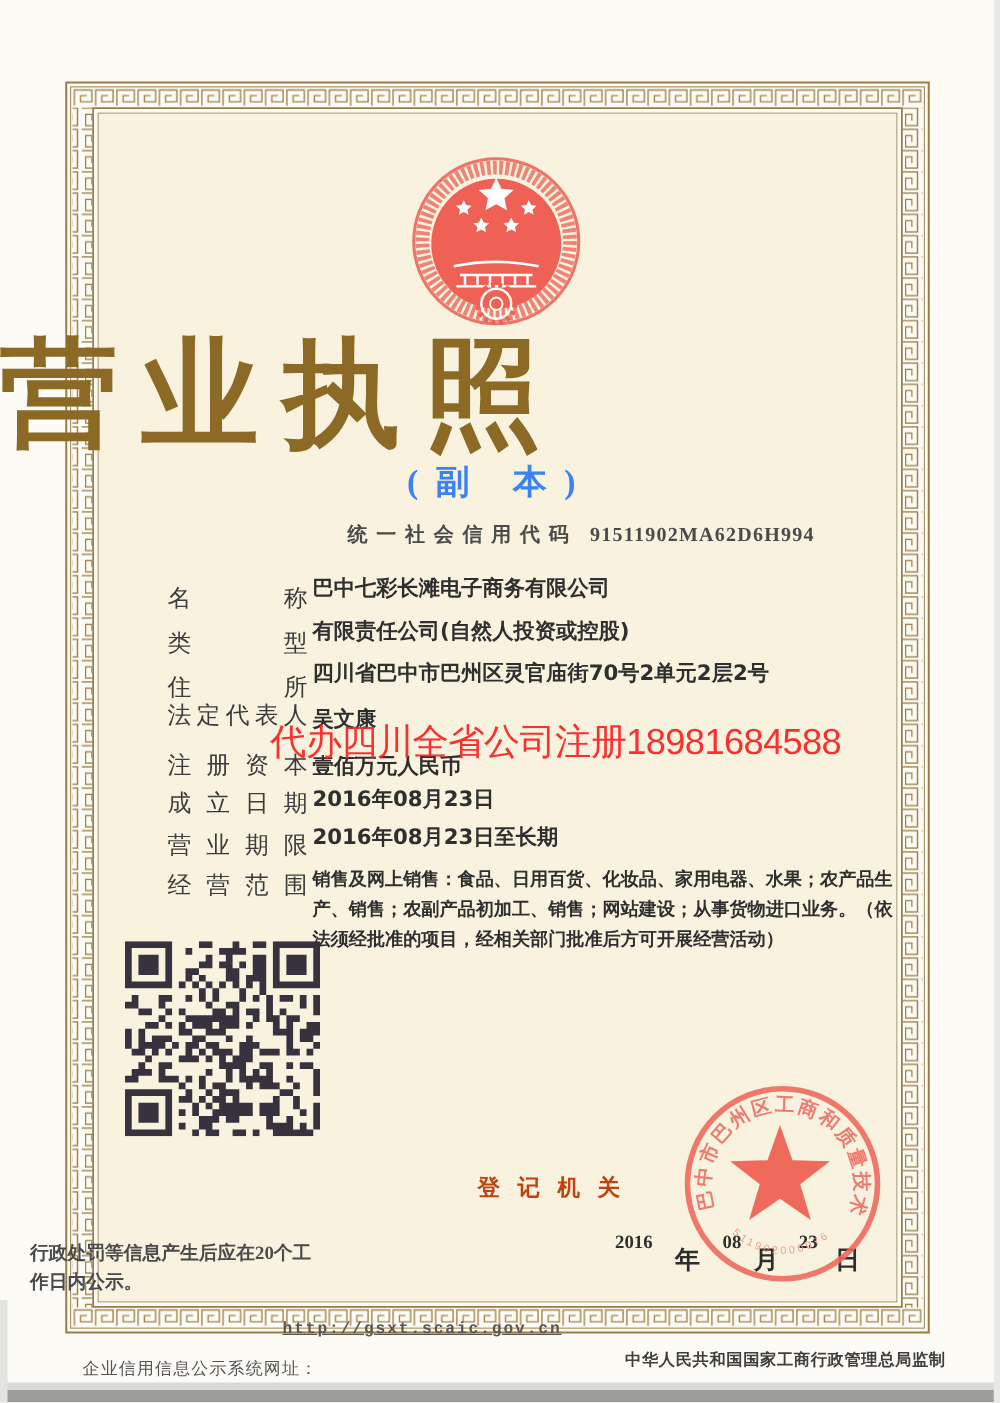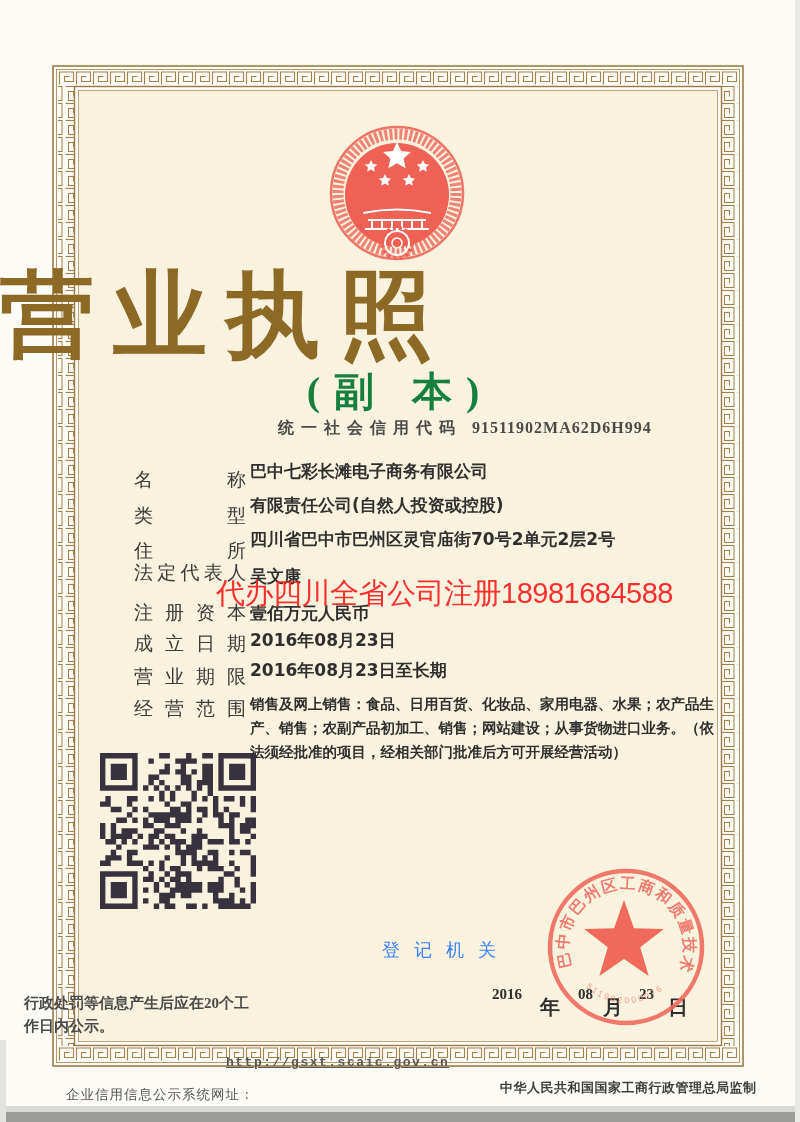--- a/index.html
+++ b/index.html
@@ -4,34 +4,34 @@
 <style>
   html,body{margin:0;padding:0;background:#ffffff;}
   .stage{position:relative;width:800px;height:1122px;background:#fcfbf5;overflow:hidden;
          font-family:"Liberation Serif", serif;}
   .abs{position:absolute;}
   
   .title{left:0;top:268px;width:800px;
          font-family:"Liberation Sans", sans-serif;font-weight:bold;
          font-size:94px;letter-spacing:19px;color:#8c6a26;line-height:1;z-index:3;}
   .subtitle{left:0;top:372px;width:800px;text-align:center;
-            font-size:40px;font-weight:bold;color:#15803d;letter-spacing:14px;line-height:1;z-index:3;}
+            font-size:27px;font-weight:bold;color:#3b82f6;letter-spacing:14px;line-height:1;z-index:3;}
   .creditline{left:278px;top:418px;font-size:16px;font-weight:600;color:#4a4a4a;z-index:3;}
   .creditline .lab{letter-spacing:7px;margin-right:10px;}
   .creditline .code{font-family:"Liberation Serif", serif;letter-spacing:1px;}
   .flabel{left:134px;width:112px;font-size:19px;color:#3b3b3b;
           text-align:justify;text-align-last:justify;line-height:1.1;z-index:3;}
   .fvalue{left:250px;font-family:"DejaVu Sans", sans-serif;font-weight:600;
           font-size:17px;color:#2f2f2f;line-height:1.2;z-index:3;white-space:nowrap;}
   .fscope{left:250px;width:468px;font-family:"DejaVu Sans", sans-serif;font-weight:600;
           font-size:14.5px;color:#2f2f2f;line-height:24px;z-index:3;white-space:normal;}
   .watermark{left:216px;top:574px;font-family:"Liberation Sans", sans-serif;
              font-size:29px;font-weight:500;letter-spacing:-0.5px;
              color:rgba(251,30,30,0.92);z-index:5;white-space:nowrap;}
-  .regorgan{left:382px;top:938px;font-size:18px;font-weight:normal;color:#3b82f6;
+  .regorgan{left:382px;top:938px;font-size:18px;font-weight:bold;color:#c2410c;
             letter-spacing:14px;z-index:3;}
   .dateline{left:492px;top:980px;z-index:3;color:#2e2e2e;}
   .dateline span{display:inline-block;vertical-align:top;}
   .d-num{font-size:15px;font-weight:600;margin-top:6px;}
   .d-cjk{font-size:20px;font-weight:bold;margin-top:14px;}
   .notice{left:24px;top:992px;width:230px;font-size:15px;font-weight:600;
           color:#4a4a4a;line-height:23px;z-index:4;}
   .weblabel{left:66px;top:1086px;font-size:13.5px;color:#555;letter-spacing:1px;z-index:4;}
   .weburl{left:226px;top:1055px;font-family:"Liberation Mono", monospace;
           font-size:13px;font-weight:bold;color:#59564f;letter-spacing:1.5px;z-index:4;text-decoration:underline;}

